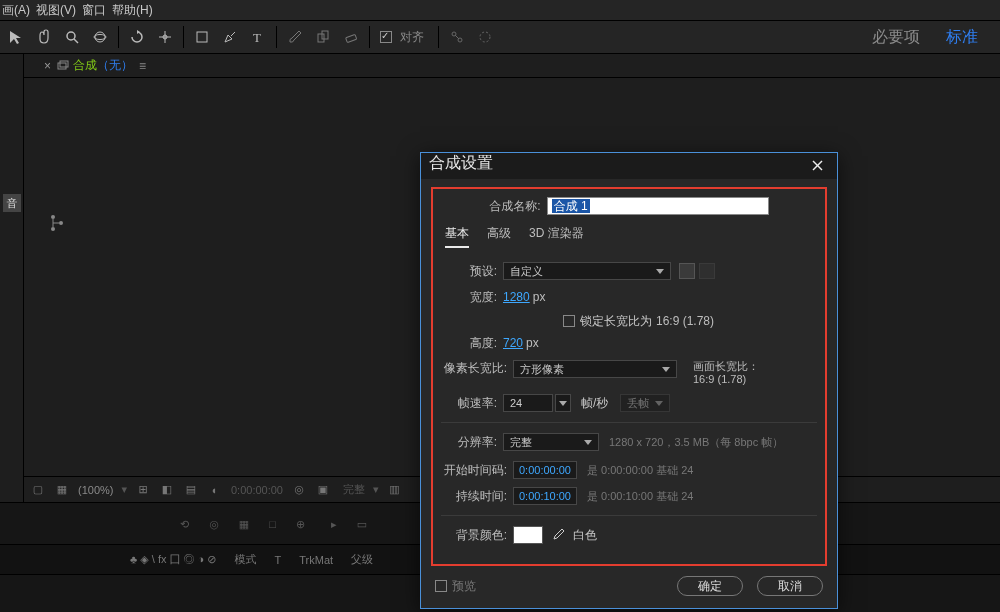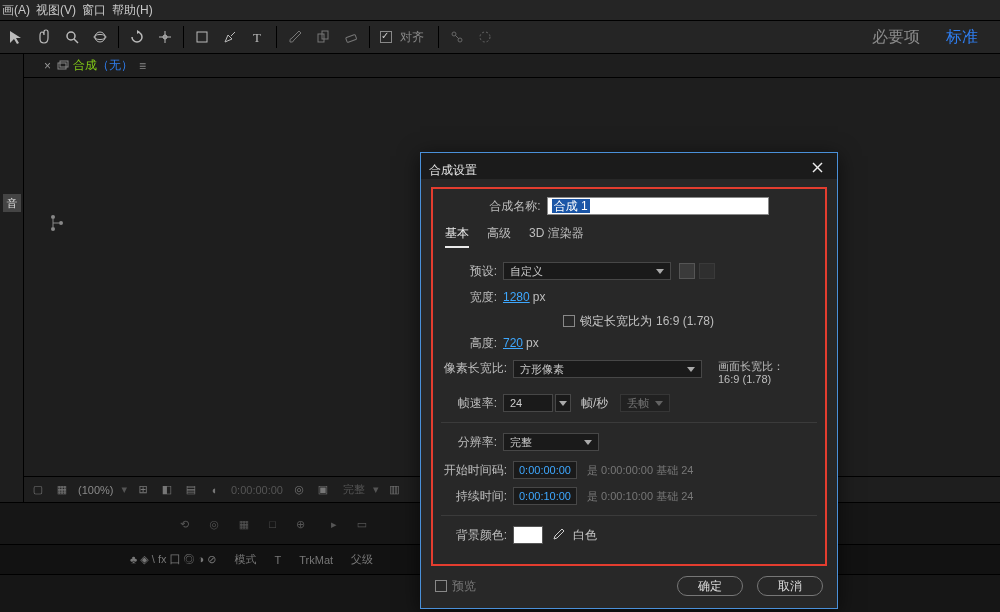--- a/index.html
+++ b/index.html
@@ -173,22 +173,22 @@
     background:var(--bg-dialog-body);
     border:1px solid var(--border-dialog);
     box-shadow:0 4px 20px rgba(0,0,0,.6);
     display:flex; flex-direction:column;
     z-index:50;
   }
   .dlg-title {
     height:26px;
     background:#1b1b1b;
     color:#e6e6e6;
-    font-size:12px;
-    display:flex; align-items:flex-end;
+    font-size:16px;
+    display:flex; align-items:flex-start;
     padding:0 8px;
   }
   .dlg-close {
     margin-left:auto;
     width:24px;height:24px;
     display:flex;align-items:center;justify-content:center;
     color:#e6e6e6; font-size:12px;
     cursor:default;
   }
   .dlg-body {
@@ -521,21 +521,21 @@
       </div>
 
       <div class="row">
         <span class="lbl">高度:</span>
         <span class="valnum">720</span>
         <span class="unit">px</span>
       </div>
 
       <div class="row" style="margin-top:6px;align-items:flex-start">
         <span class="lbl-wide">像素长宽比:</span>
-        <div class="dropdown" style="width:189px">
+        <div class="dropdown" style="width:164px">
           <span>方形像素</span>
           <span class="caret"></span>
         </div>
         <div style="margin-left:16px" class="ratio-label">
           <div>画面长宽比：</div>
           <div>16:9 (1.78)</div>
         </div>
       </div>
 
       <div class="row" style="margin-top:6px">
@@ -552,20 +552,21 @@
       </div>
 
       <div class="sep-line"></div>
 
       <div class="row">
         <span class="lbl">分辨率:</span>
         <div class="dropdown" style="width:96px">
           <span>完整</span>
           <span class="caret"></span>
         </div>
+        <span class="aux">1280 x 720，3.5 MB（每 8bpc 帧）</span>
       </div>
 
       <div class="row" style="margin-top:6px">
         <span class="lbl-wide">开始时间码:</span>
         <div class="timefield">
           <span>0:00:00:00</span>
         </div>
         <span class="aux">
           <span>是</span>
           <span>0:00:00:00</span>

